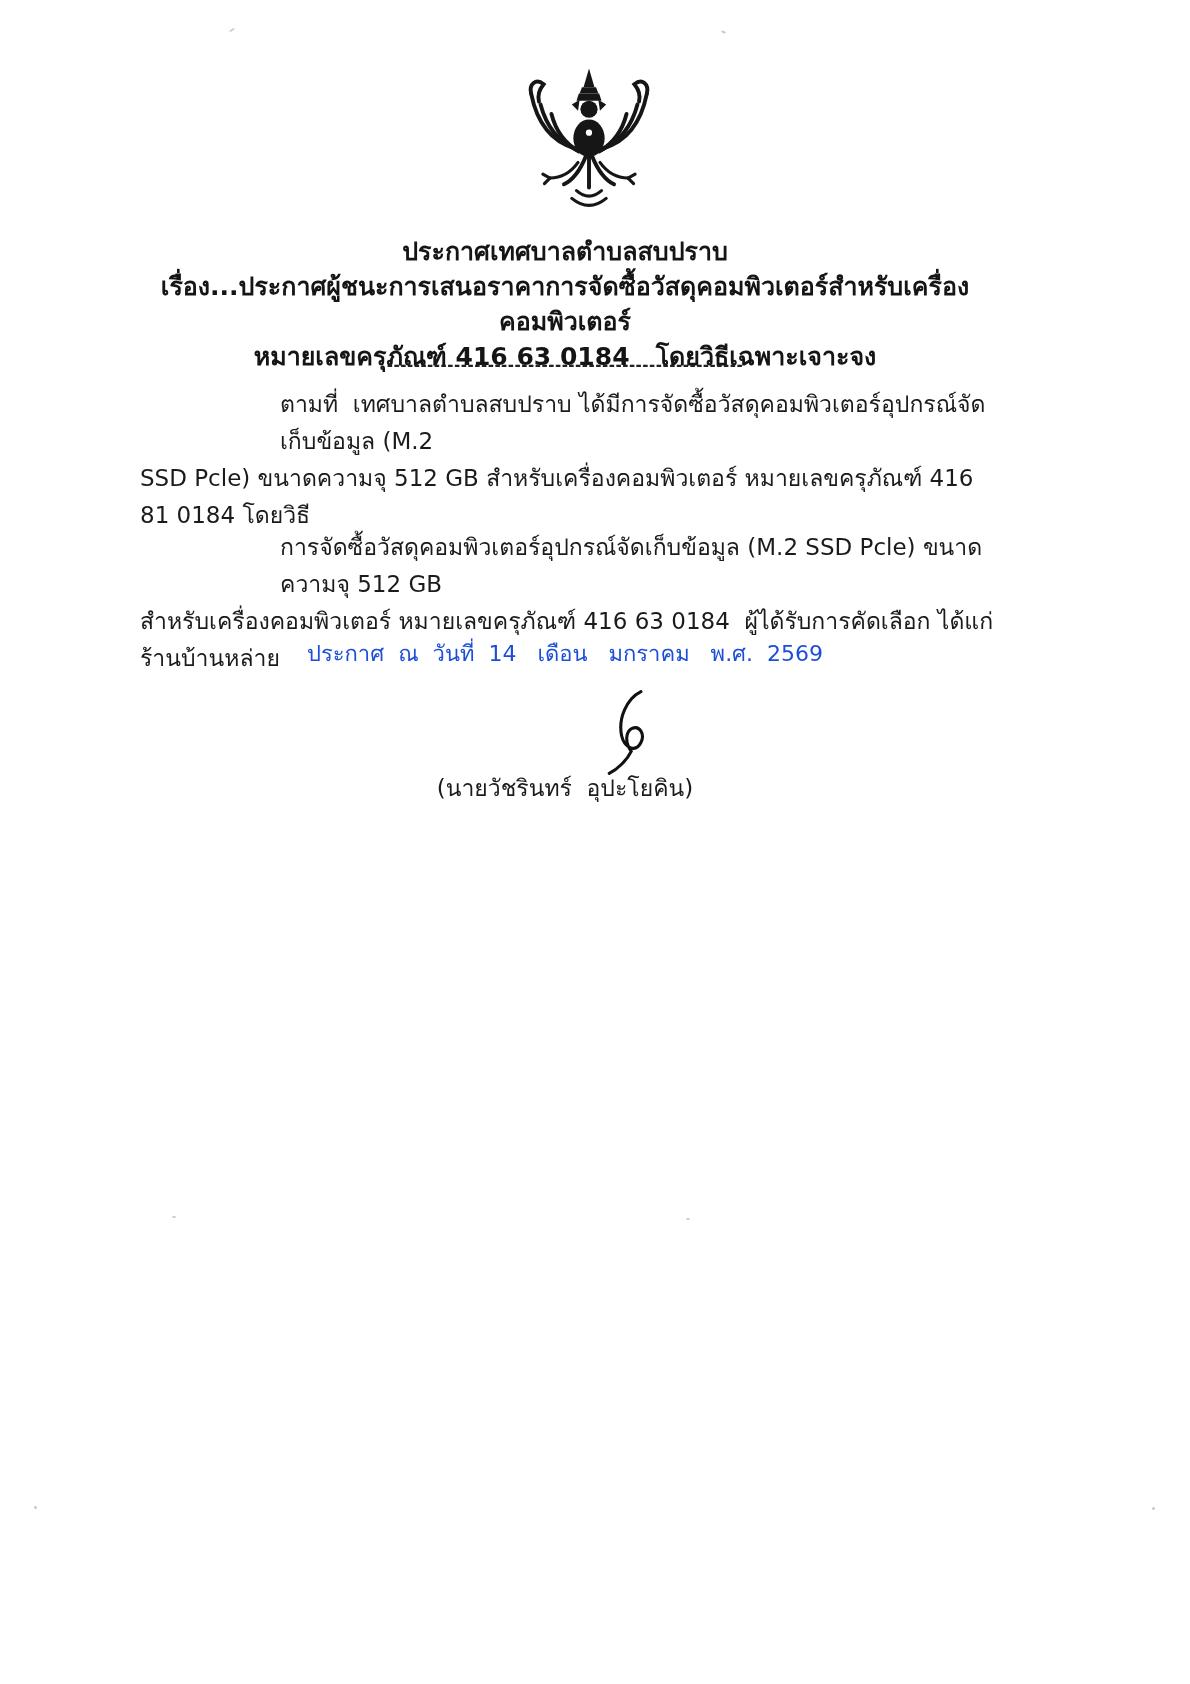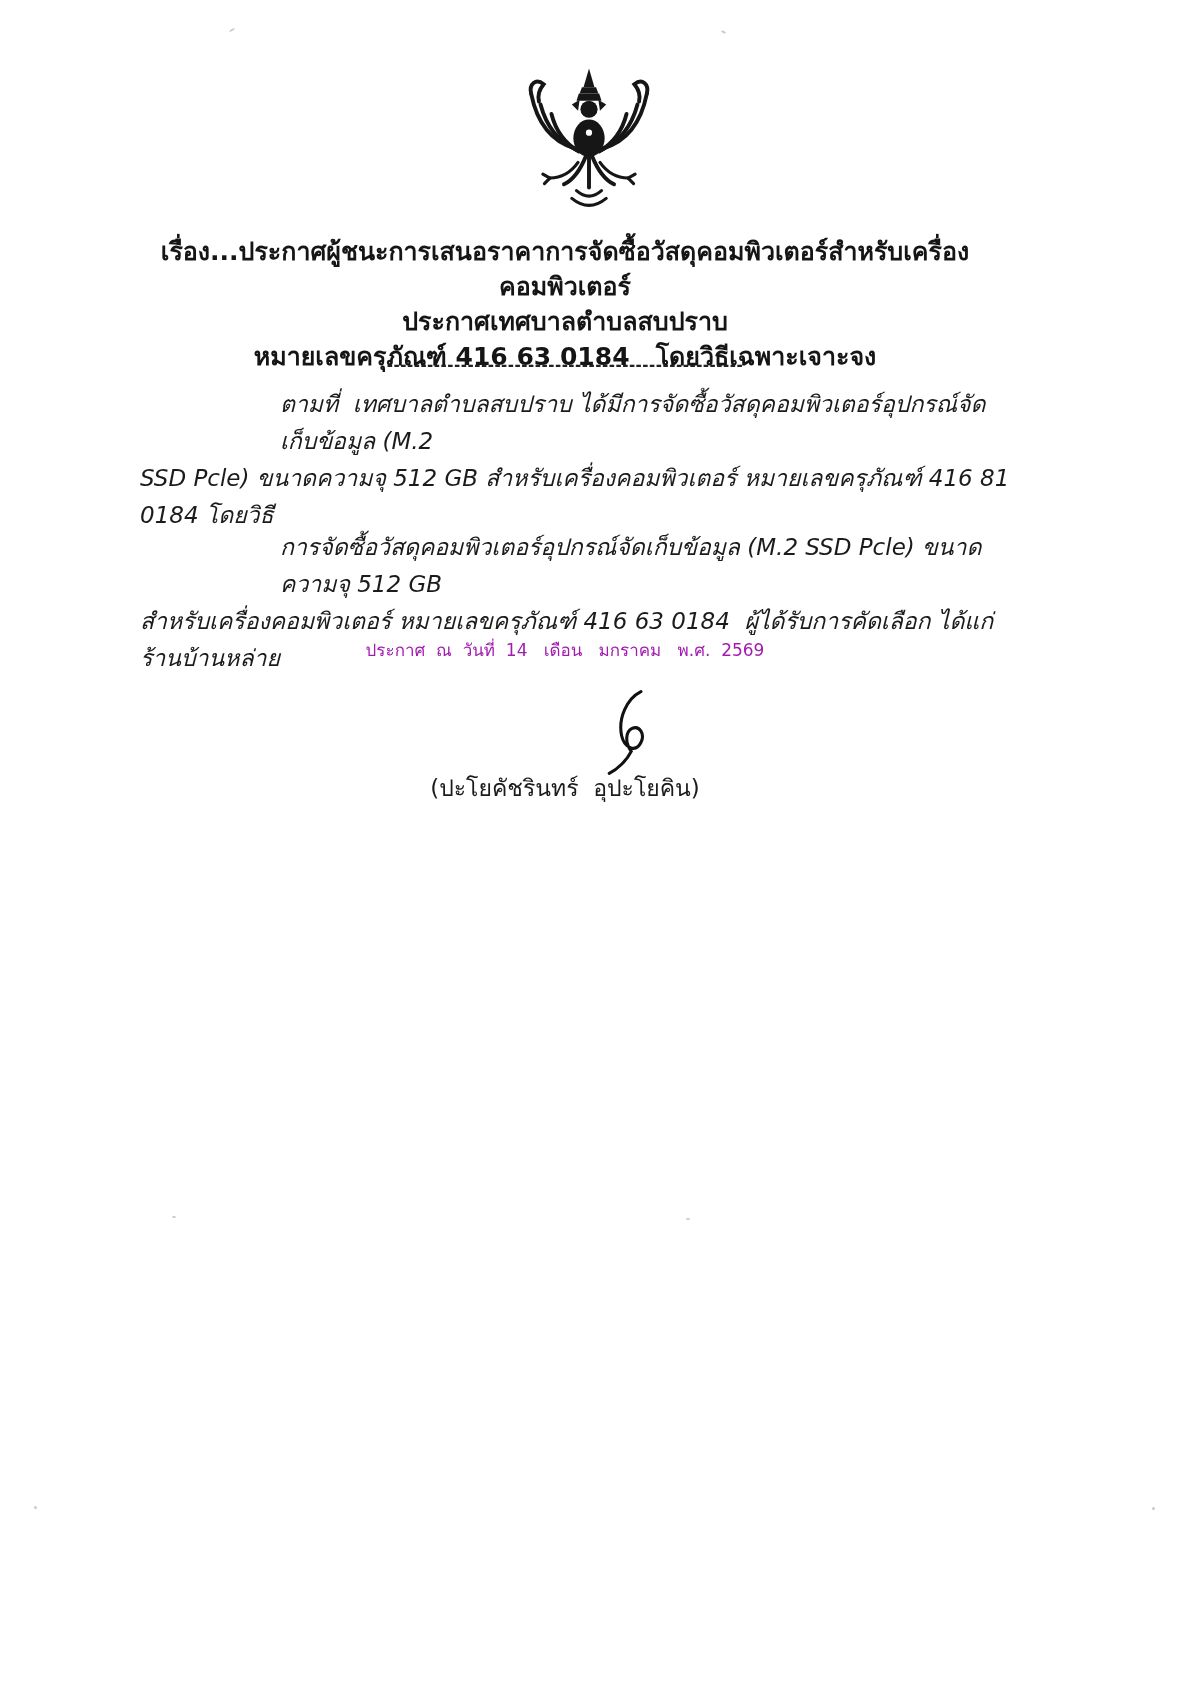--- a/index.html
+++ b/index.html
@@ -55,32 +55,31 @@
     left: 140px;
     width: 870px;
   }
   .para-1 { top: 386px; }
   .para-2 { top: 500px; margin-top: 29px; }
   .para-line {
     font-size: 23px;
     line-height: 37px;
     white-space: pre-wrap;
     color: #1b1b1b;
-    font-style: italic;
   }
   .para-line.indent { padding-left: 140px; }
   .date-line {
     position: absolute;
     top: 636px;
     left: 140px;
     width: 850px;
     text-align: center;
-    font-size: 17px;
-    white-space: pre-wrap;
-    color: #a21caf;
+    font-size: 22px;
+    white-space: pre-wrap;
+    color: #1d4ed8;
   }
   .signature-mark {
     position: absolute;
     top: 688px;
     left: 598px;
     width: 70px;
     height: 88px;
   }
   .signature-mark svg { width: 100%; height: 100%; }
   .signer-name {
@@ -160,22 +159,22 @@
         <path d="M160 146 l9 -5"></path>
         <path d="M160 146 l7 7"></path>
 
         <path d="M94 162 q16 14 32 0"></path>
         <path d="M88 172 q22 18 44 0"></path>
       </g>
     </svg>
   </div>
 
   <div class="title-block">
+    <div class="title-line">ประกาศเทศบาลตำบลสบปราบ</div>
     <div class="title-line">เรื่อง...ประกาศผู้ชนะการเสนอราคาการจัดซื้อวัสดุคอมพิวเตอร์สำหรับเครื่องคอมพิวเตอร์</div>
-    <div class="title-line">ประกาศเทศบาลตำบลสบปราบ</div>
     <div class="title-line">หมายเลขครุภัณฑ์ 416 63 0184   โดยวิธีเฉพาะเจาะจง</div>
   </div>
 
   <div class="divider">-----------------------------------------------------</div>
 
   <div class="paragraph para-1">
     <div class="para-line indent">ตามที่  เทศบาลตำบลสบปราบ ได้มีการจัดซื้อวัสดุคอมพิวเตอร์อุปกรณ์จัดเก็บข้อมูล (M.2</div>
     <div class="para-line">SSD Pcle) ขนาดความจุ 512 GB สำหรับเครื่องคอมพิวเตอร์ หมายเลขครุภัณฑ์ 416 81 0184 โดยวิธี</div>
   </div>
 
@@ -185,21 +184,21 @@
   </div>
 
   <div class="date-line">ประกาศ  ณ  วันที่  14   เดือน   มกราคม   พ.ศ.  2569</div>
 
   <div class="signature-mark">
     <svg viewBox="0 0 70 100" xmlns="http://www.w3.org/2000/svg" aria-hidden="true">
       <path d="M44 4 C28 12 18 34 22 54 C25 68 38 74 44 62 C49 52 42 42 34 46 C26 50 26 62 33 72 C28 82 18 92 8 97" fill="none" stroke="#111" stroke-width="3.5" stroke-linecap="round"></path>
     </svg>
   </div>
 
-  <div class="signer-name">(ปะโยคัชรินทร์  อุปะโยคิน)</div>
+  <div class="signer-name">(นายวัชรินทร์  อุปะโยคิน)</div>
 
   <div class="speck s1"></div>
   <div class="speck s2"></div>
   <div class="speck s3"></div>
   <div class="speck s4"></div>
   <div class="speck s5"></div>
   <div class="speck s6"></div>
 
 </div>
 

